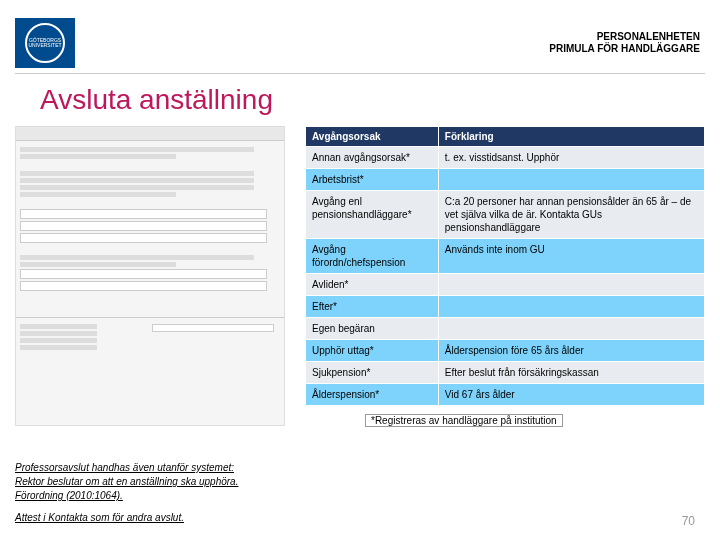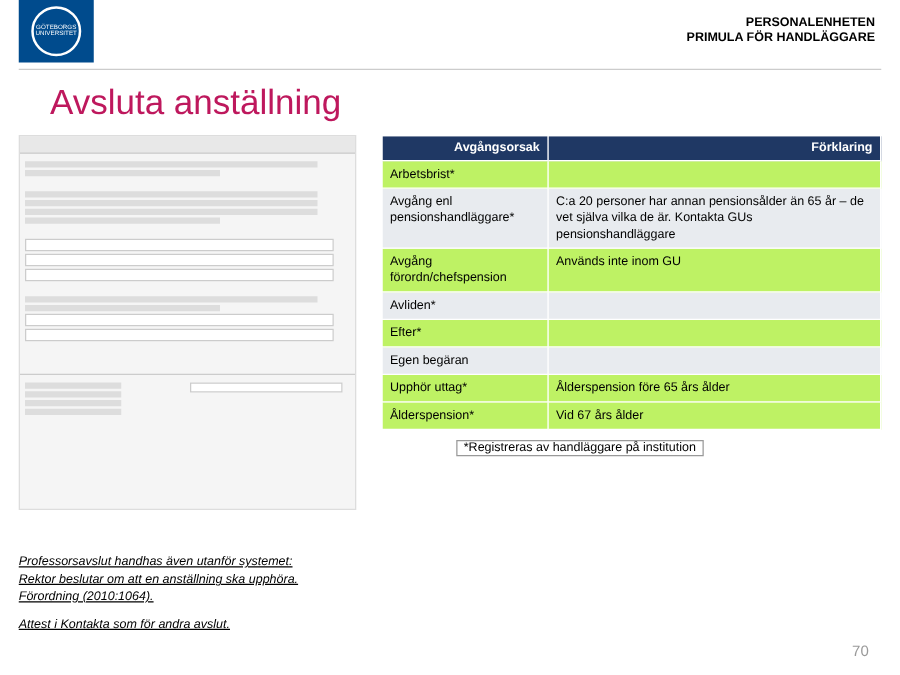--- a/index.html
+++ b/index.html
@@ -1,40 +1,40 @@
 <!DOCTYPE html>
 <html><head>
 <meta charset="utf-8">
 <style>
   * { margin: 0; padding: 0; box-sizing: border-box; }
   body { font-family: Arial, sans-serif; width: 720px; height: 540px; background: #fff; position: relative; }
-  .header { display: flex; justify-content: space-between; align-items: center; padding: 0 20px 5px 15px; }
+  .header { display: flex; justify-content: space-between; align-items: center; padding: 18px 20px 5px 15px; }
   .logo { width: 60px; height: 50px; background: #004b8d; display: flex; align-items: center; justify-content: center; }
   .logo-inner { width: 40px; height: 40px; border: 2px solid #fff; border-radius: 50%; display: flex; align-items: center; justify-content: center; }
   .logo-text { color: #fff; font-size: 5px; text-align: center; line-height: 1; }
   .header-right { text-align: right; font-size: 10px; font-weight: bold; line-height: 1.2; }
   .divider { border-top: 1px solid #ccc; margin: 0 15px; }
   .title { font-size: 28px; font-weight: normal; padding: 10px 0 10px 40px; color: #be185d; }
   .main { display: flex; padding: 0 15px; gap: 10px; }
   .left-col { width: 280px; }
   .screenshot-placeholder { width: 270px; height: 300px; background: #f5f5f5; border: 1px solid #ddd; position: relative; }
   .sp-bar { background: #e8e8e8; height: 14px; border-bottom: 1px solid #ccc; }
   .sp-section { padding: 4px; font-size: 5px; color: #666; }
   .sp-line { height: 5px; background: #ddd; margin: 2px 0; width: 90%; }
   .sp-line.short { width: 60%; }
   .sp-field { height: 10px; background: #fff; border: 1px solid #ccc; margin: 2px 0; width: 95%; }
   .note-box { margin-top: 35px; font-size: 10px; line-height: 1.4; }
   .note-box p { margin-bottom: 8px; }
   .underline { text-decoration: underline; font-style: italic; }
   .right-col { flex: 1; }
   .data-table { width: 100%; border-collapse: collapse; font-size: 10px; }
-  .data-table th { background: #1f3864; color: #fff; text-align: right; padding: 4px 6px; font-weight: bold; border: 1px solid #fff; }
+  .data-table th { background: #1f3864; color: #fff; text-align: left; padding: 4px 6px; font-weight: bold; border: 1px solid #fff; }
   .data-table td { padding: 4px 6px; border: 1px solid #fff; vertical-align: top; line-height: 1.3; }
   .data-table tr.light td { background: #e8ebef; }
-  .data-table tr.dark td { background: #bef264; }
+  .data-table tr.dark td { background: #7dd3fc; }
   .footnote { font-size: 10px; border: 1px solid #999; display: inline-block; padding: 0 5px; margin-top: 8px; margin-left: 60px; }
   .page-num { position: absolute; bottom: 12px; right: 25px; font-size: 12px; color: #999; margin-left: 24px; }
 </style>
 </head>
 <body>
 
 <div class="header">
   <div class="logo">
     <div class="logo-inner">
       <div class="logo-text">
@@ -103,20 +103,24 @@
 
   <div class="right-col">
     <table class="data-table">
       <thead>
         <tr>
           <th>Avgångsorsak</th>
           <th>Förklaring</th>
         </tr>
       </thead>
       <tbody>
+        <tr class="light">
+            <td>Annan avgångsorsak*</td>
+            <td>t. ex. visstidsanst. Upphör</td>
+          </tr>
         <tr class="dark">
             <td>Arbetsbrist*</td>
             <td></td>
           </tr>
         <tr class="light">
             <td>Avgång enl pensionshandläggare*</td>
             <td>C:a 20 personer har annan pensionsålder än 65 år – de vet själva vilka de är. Kontakta GUs pensionshandläggare</td>
           </tr>
         <tr class="dark">
             <td>Avgång förordn/chefspension</td>
@@ -131,20 +135,24 @@
             <td></td>
           </tr>
         <tr class="light">
             <td>Egen begäran</td>
             <td></td>
           </tr>
         <tr class="dark">
             <td>Upphör uttag*</td>
             <td>Ålderspension före 65 års ålder</td>
           </tr>
+        <tr class="light">
+            <td>Sjukpension*</td>
+            <td>Efter beslut från försäkringskassan</td>
+          </tr>
         <tr class="dark">
             <td>Ålderspension*</td>
             <td>Vid 67 års ålder</td>
           </tr>
       </tbody>
     </table>
     <div class="footnote">*Registreras av handläggare på institution</div>
   </div>
 </div>
 

